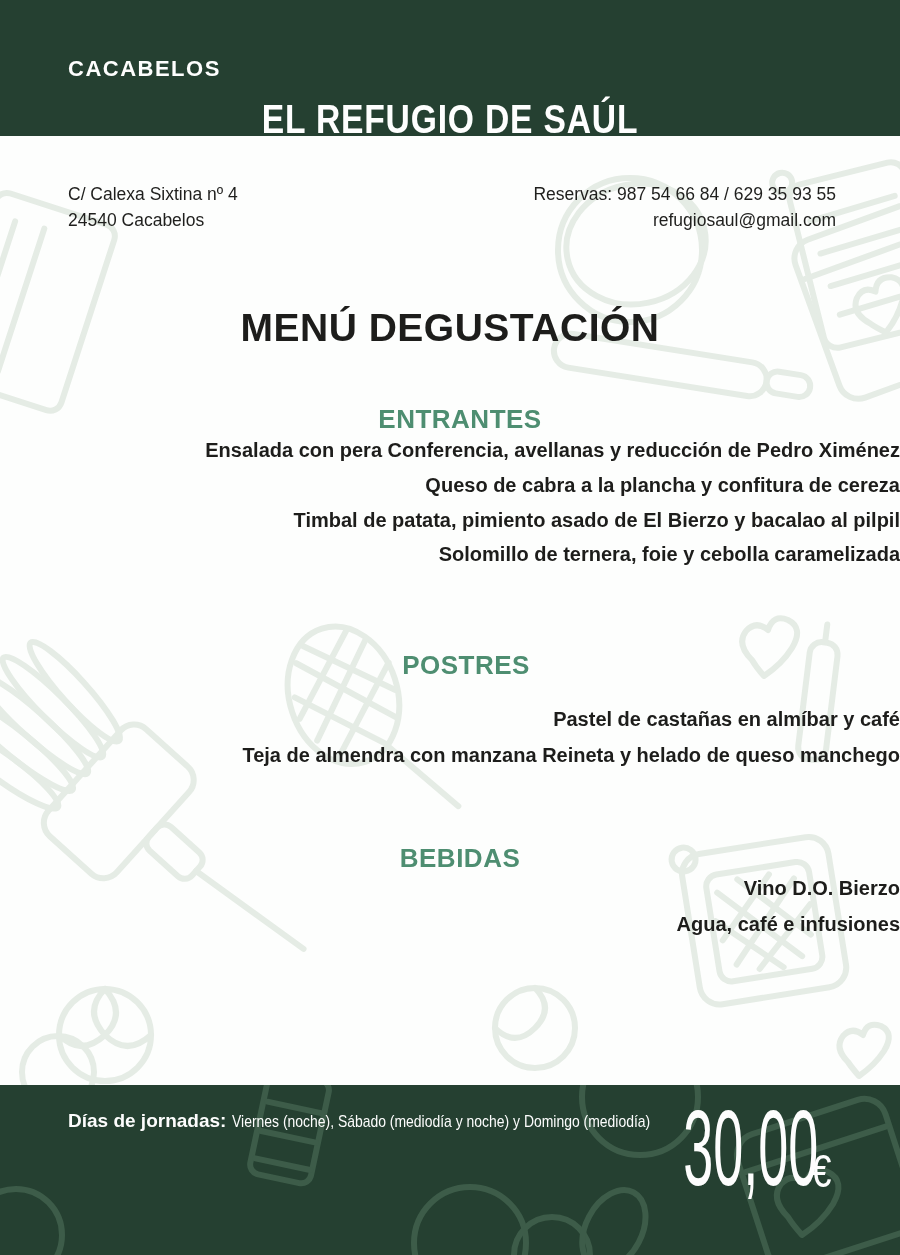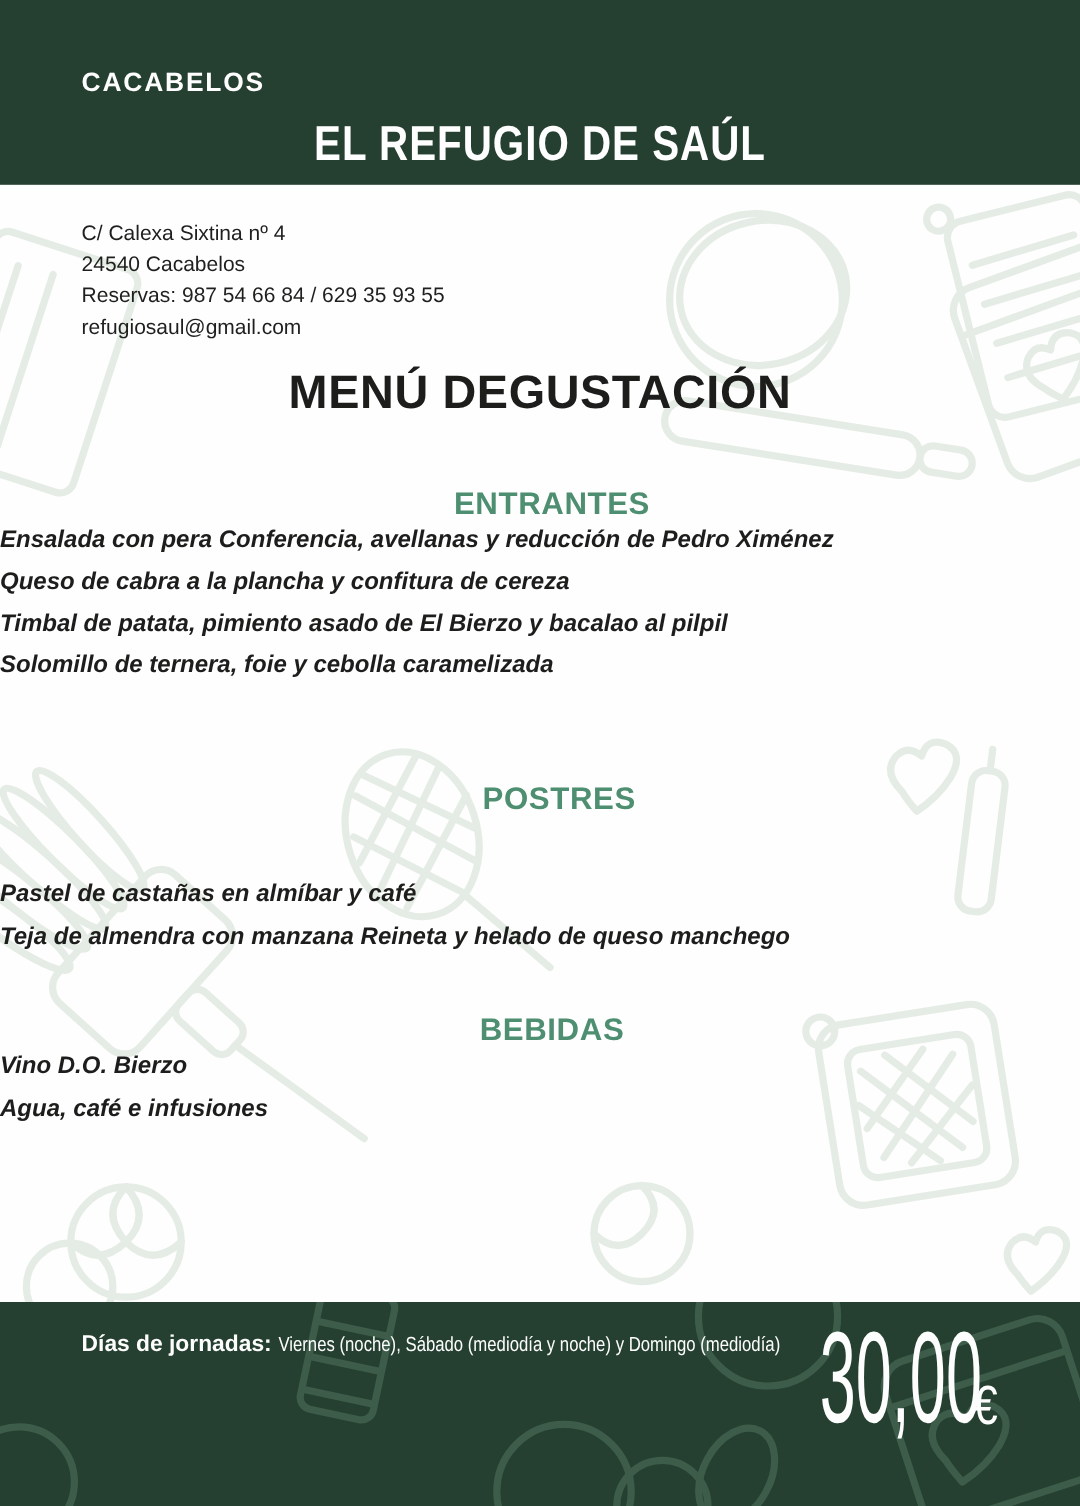--- a/index.html
+++ b/index.html
@@ -4,58 +4,58 @@
 <style>
   * { margin:0; padding:0; box-sizing:border-box; }
   html,body { background:#888; }
   .page {
     position:relative; width:900px; height:1255px; margin:0 auto;
     background:#fdfefd; overflow:hidden;
     font-family:"Liberation Sans", sans-serif; color:#1d1d1b;
   }
   .bg-doodles { position:absolute; left:0; top:0; width:900px; height:1255px; z-index:0; }
   .band { position:absolute; left:0; right:0; background:#254031; z-index:1; }
-  .band.top { top:0; height:154px; }
+  .band.top { top:0; height:136px; }
   .band.bottom { top:1085px; height:170px; overflow:hidden; }
   .footer-doodles { position:absolute; left:0; top:0; width:900px; height:170px; }
 
   .location {
     position:absolute; left:68px; top:56px;
     font-size:22px; font-weight:600; letter-spacing:1.5px; color:#fefefe;
   }
   .title {
     position:absolute; left:0; right:0; top:96px; text-align:center;
     font-size:41px; font-weight:700; letter-spacing:1px; color:#fefefe;
     transform:scaleX(0.82);
   }
 
   .contact {
     position:absolute; top:181px; left:68px; right:64px; z-index:1;
     display:flex; justify-content:space-between;
-    font-size:17.5px; line-height:26px; color:#1f1f1d;flex-direction:column;
-  }
-  .contact-right { text-align:left; }
+    font-size:17.5px; line-height:26px; color:#1f1f1d;
+  }
+  .contact-right { text-align:right; }
 
   .menu-title {
     position:absolute; top:306px; left:0; right:0; z-index:1; text-align:center;
     font-size:39px; font-weight:700; letter-spacing:0.5px; color:#1d1d1b;
   }
   .section-name {
     position:absolute; left:0; right:0; z-index:1; text-align:center;
     font-size:26px; font-weight:700; color:#4e8e71; letter-spacing:0.5px;padding-left:20px;
   }
   .s-entrantes { top:404px; }
   .s-postres  { top:650px;margin-left:12px; }
   .s-bebidas  { top:843px; }
   .items {
-    position:absolute; left:0; right:0; z-index:1; text-align:left;
-    font-size:20px; font-weight:600; color:#1d1d1b;font-style:italic;
+    position:absolute; left:0; right:0; z-index:1; text-align:right;
+    font-size:20px; font-weight:600; color:#1d1d1b;
   }
   .i-entrantes { top:433px; line-height:34.8px; }
-  .i-postres   { top:727px; line-height:36px; }
+  .i-postres   { top:701px; line-height:36px; }
   .i-bebidas   { top:871px; line-height:35.5px; }
 
   .sched-line { position:absolute; left:68px; color:#fdfdfd; white-space:nowrap; }
   .sched-1 { top:25px; }
   .sched-2 { top:83px; }
   .sched-label { font-size:19px; font-weight:700; }
   .sched-value { display:inline-block; font-size:17px; font-weight:400;
                  transform:scaleX(0.82); transform-origin:left center; margin-left:6px; }
 
   .price { position:absolute; right:60px; top:8px; width:190px; height:115px; }

